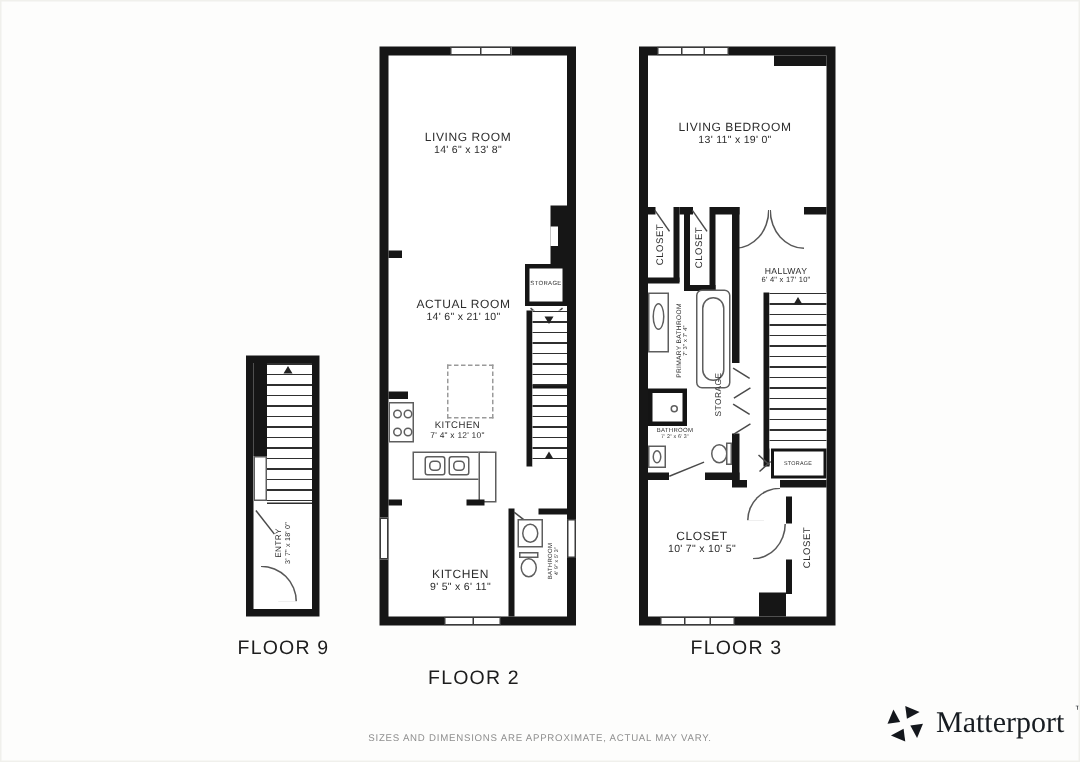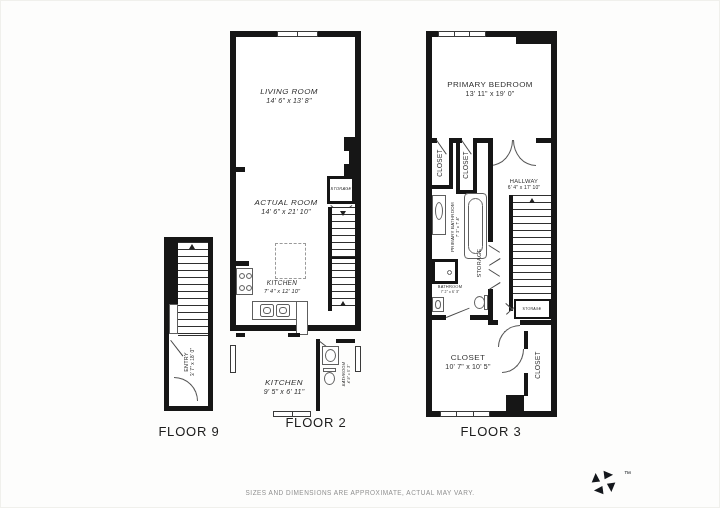--- a/index.html
+++ b/index.html
@@ -49,21 +49,21 @@
     <div class="lbl" style="left:20px;top:120px;">
       <div class="in" style="--r:-90deg;--s:0.68;">
         <div class="nm">ENTRY</div>
         <div class="dm">3' 7" x 18' 0"</div>
       </div>
     </div>
     <div class="arc" style="left:5px;top:135px;width:24px;height:24px;border-width:1px 1px 0 0;border-top-right-radius:100%;"></div>
   </div>
   <div class="floor-label" style="left:188px;top:423px;">FLOOR 9</div>
 
-  <div class="floor" style="left:229px;top:30px;width:131px;height:300px;font-style:italic;">
+  <div class="floor" style="left:252px;top:30px;width:131px;height:386px;">
 
     <div class="win" style="left:41px;top:-6px;width:41px;height:6px;">
         <i></i>
         <i></i>
       </div>
     <div class="win" style="left:37px;top:374px;width:38px;height:6px;">
         <i></i>
         <i></i>
       </div>
     <div class="win" style="left:-6px;top:308px;width:6px;height:28px;"></div>
@@ -142,39 +142,39 @@
     </div>
     <div class="fix" style="left:87px;top:331px;width:13px;height:4px;"></div>
     <div class="fix oval" style="left:88px;top:335px;width:11px;height:13px;"></div>
     <div class="lbl" style="left:110px;top:337px;">
       <div class="in" style="--r:-90deg;--s:0.5;">
         <div class="nm">BATHROOM</div>
         <div class="dm">4' 9" x 5' 3"</div>
       </div>
     </div>
   </div>
-  <div class="floor-label" style="left:315px;top:414px;">FLOOR 2</div>
+  <div class="floor-label" style="left:315px;top:443px;">FLOOR 2</div>
 
   <div class="floor" style="left:425px;top:30px;width:131px;height:386px;">
 
     <div class="wall" style="left:84px;top:0;width:35px;height:7px;"></div>
     <div class="win" style="left:6px;top:-6px;width:48px;height:6px;">
         <i></i>
         <i></i>
         <i></i>
       </div>
     <div class="win" style="left:8px;top:374px;width:50px;height:6px;">
         <i></i>
         <i></i>
         <i></i>
       </div>
 
     <div class="lbl" style="left:58px;top:52px;">
       <div class="in">
-        <div class="nm">PRIMARY BEDROOM</div>
+        <div class="nm">LIVING BEDROOM</div>
         <div class="dm">13' 11" x 19' 0"</div>
       </div>
     </div>
 
     <div class="wall" style="left:0;top:101px;width:5px;height:5px;"></div>
     <div class="wall" style="left:21px;top:101px;width:9px;height:5px;"></div>
     <div class="wall" style="left:42px;top:101px;width:19px;height:5px;"></div>
     <div class="wall" style="left:104px;top:101px;width:15px;height:5px;"></div>
     <div class="diag" style="left:5px;top:103px;width:17px;transform:rotate(55deg);"></div>
     <div class="diag" style="left:30px;top:103px;width:17px;transform:rotate(55deg);"></div>
@@ -286,16 +286,17 @@
 
   <div class="brand" style="left:589px;top:468px;">
     <svg width="27" height="27" viewBox="0 0 24 24">
       <g fill="#14171c">
         <polygon points="12,1.5 20.5,5 13,9"></polygon>
         <polygon points="22.5,12 19,20.5 15,13"></polygon>
         <polygon points="12,22.5 3.5,19 11,15"></polygon>
         <polygon points="1.5,12 5,3.5 9,11"></polygon>
       </g>
     </svg>
+    <span class="brand-text">Matterport</span>
     <span class="brand-tm">™</span>
   </div>
 
 </div>
 
 </body></html>

